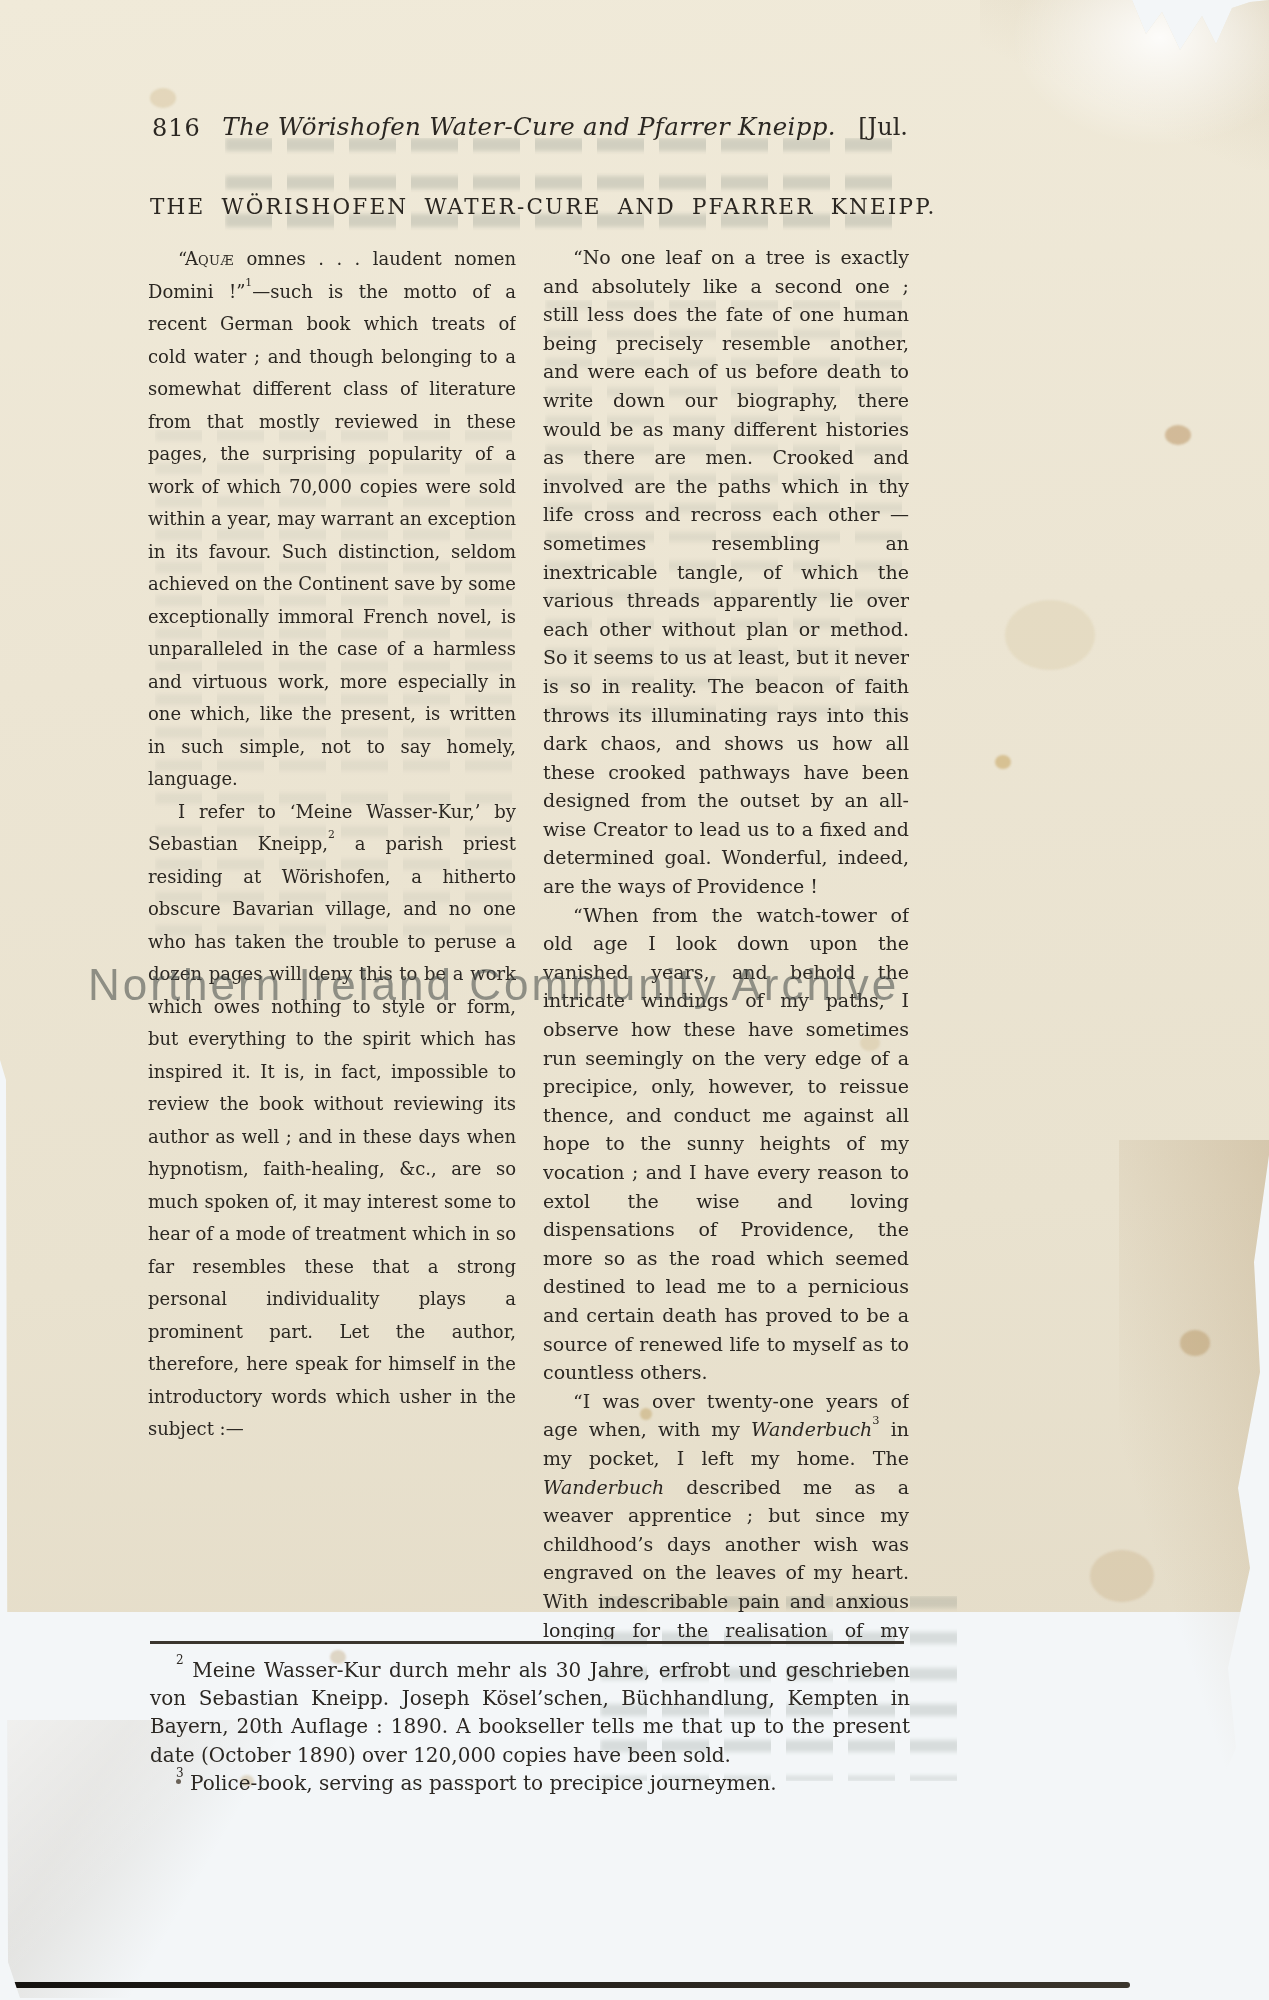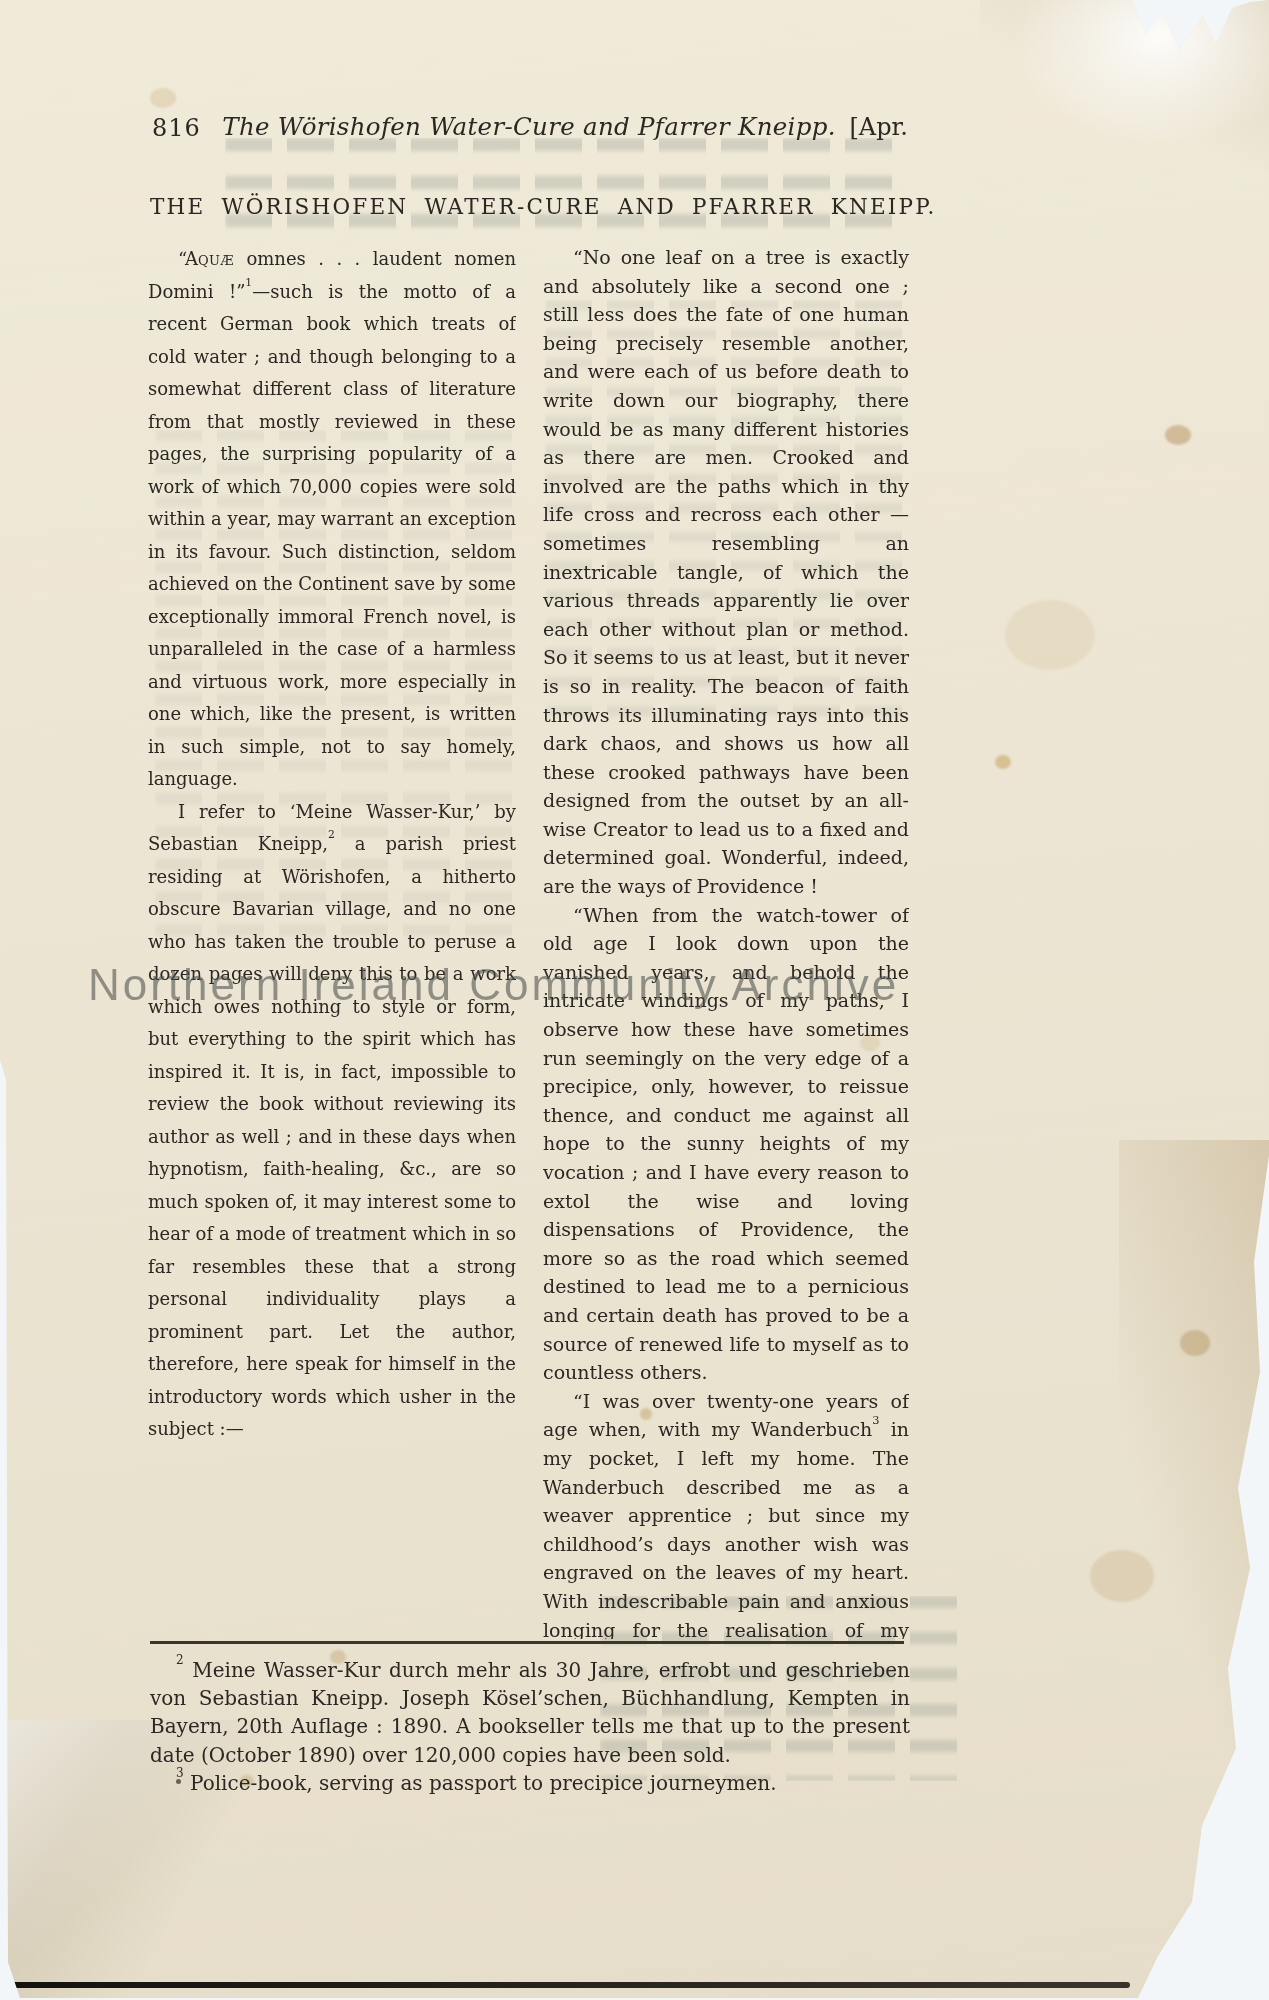--- a/index.html
+++ b/index.html
@@ -1,17 +1,17 @@
 <!DOCTYPE html>
 <html style="--background: #f3f6f8; --paper: #ece5d3; --ink: #2b2722; --rule: #3a352e; --watermark: #4c514e;"><head>
 <meta charset="utf-8">
 <style>
   html,body{margin:0;padding:0;}
   body{width:1269px;height:2000px;overflow:hidden;background:var(--background,#f3f6f8);}
-  .page{position:relative;width:1269px;height:2000px;font-family:"DejaVu Serif","Liberation Serif",serif;color:var(--ink,#2b2722);}
+  .page{position:relative;width:1269px;height:1612px;font-family:"DejaVu Serif","Liberation Serif",serif;color:var(--ink,#2b2722);}
   .paper{position:absolute;inset:0;
     background:linear-gradient(175deg,#f0ead9 0%,#ece5d3 40%,#e9e2cf 75%,#e5ddc9 100%);
     clip-path:polygon(0px 0px,1132px 0px,1146px 34px,1162px 12px,1180px 50px,1202px 16px,1216px 44px,1232px 8px,1250px 2px,1269px 0px,
       1269px 1155px,1254px 1262px,1260px 1372px,1238px 1488px,1250px 1568px,1228px 1668px,1236px 1748px,1202px 1826px,1192px 1902px,1158px 1956px,1138px 1998px,
       20px 1998px,8px 1962px,6px 1080px,0px 1060px);}
   .ghost{position:absolute;z-index:1;
     background-image:repeating-linear-gradient(to bottom, rgba(106,118,110,.40) 0 var(--bar,11px), rgba(106,118,110,0) var(--bar,11px) var(--pitch,32px));
     -webkit-mask-image:repeating-linear-gradient(90deg,#000 0 47px,transparent 47px 62px);
     mask-image:repeating-linear-gradient(90deg,#000 0 47px,transparent 47px 62px);
     filter:blur(2.3px);}
@@ -31,21 +31,21 @@
   .issue-date{position:absolute;right:0;top:1px;font-size:24px;}
   .article-title{position:absolute;top:194px;left:150px;width:758px;text-align:center;font-size:21.5px;letter-spacing:2.2px;word-spacing:7px;white-space:nowrap;}
   .col{position:absolute;top:243px;text-align:justify;max-height:1396px;overflow:hidden;}
   .col-left{left:148px;width:368px;font-size:18px;line-height:32.5px;}
   .col-right{left:543px;width:366px;font-size:19px;line-height:28.6px;}
   .para{margin:0;text-indent:30px;}
   .fn-rule{position:absolute;top:1641px;left:150px;width:754px;height:2.5px;background:var(--rule,#3a352e);}
   .footnotes{position:absolute;top:1656px;left:150px;width:760px;font-size:20px;line-height:28.2px;text-align:justify;}
   .fn{margin:0;text-indent:26px;}
   sup{font-size:.6em;line-height:0;position:relative;top:-.45em;}
-  .it{}
+  .it{font-style:italic;}
   .sc{font-variant:small-caps;letter-spacing:.5px;}
   .watermark{position:absolute;top:960px;left:88px;width:1122px;z-index:3;white-space:nowrap;
     font-family:"Liberation Sans","DejaVu Sans",sans-serif;font-size:44px;font-weight:400;letter-spacing:3px;
     color:var(--watermark,#4c514e);opacity:.58;}
   .speck{position:absolute;left:176px;top:1779px;width:5px;height:5px;border-radius:50%;background:#6a6258;z-index:2;}
 </style>
 </head>
 <body>
 
 <div class="page">
@@ -69,21 +69,21 @@
     <div class="stain" style="left:240px;top:1775px;width:14px;height:12px;background:rgba(180,145,85,.30);"></div>
     <div class="stain" style="left:860px;top:1035px;width:20px;height:16px;background:rgba(190,160,100,.22);"></div>
     <div class="stain" style="left:1005px;top:600px;width:90px;height:70px;background:rgba(200,175,120,.18);"></div>
     <div class="speck"></div>
     <div class="bottom-edge"></div>
 
     <div class="content">
       <div class="page-header">
         <span class="page-number">816</span>
         <span class="running-title">The Wörishofen Water-Cure and Pfarrer Kneipp.</span>
-        <span class="issue-date">[Apr.</span>
+        <span class="issue-date">[Jul.</span>
       </div>
 
       <div class="article-title">THE WÖRISHOFEN WATER-CURE AND PFARRER KNEIPP.</div>
 
       <div class="col col-left">
           <p class="para"><span>“A</span><span class="sc">quæ</span><span> omnes . . . laudent nomen Domini !”</span><sup>1</sup><span>—such is the motto of a recent German book which treats of cold water ; and though belonging to a somewhat different class of literature from that mostly reviewed in these pages, the surprising popularity of a work of which 70,000 copies were sold within a year, may warrant an exception in its favour. Such distinction, seldom achieved on the Continent save by some exceptionally immoral French novel, is unparalleled in the case of a harmless and virtuous work, more especially in one which, like the present, is written in such simple, not to say homely, language.</span></p>
           <p class="para"><span>I refer to ‘Meine Wasser-Kur,’ by Sebastian Kneipp,</span><sup>2</sup><span> a parish priest residing at Wörishofen, a hitherto obscure Bavarian village, and no one who has taken the trouble to peruse a dozen pages will deny this to be a work which owes nothing to style or form, but everything to the spirit which has inspired it. It is, in fact, impossible to review the book without reviewing its author as well ; and in these days when hypnotism, faith-healing, &amp;c., are so much spoken of, it may interest some to hear of a mode of treatment which in so far resembles these that a strong personal individuality plays a prominent part. Let the author, therefore, here speak for himself in the introductory words which usher in the subject :—</span></p>
         </div>
       <div class="col col-right">
           <p class="para"><span>“No one leaf on a tree is exactly and absolutely like a second one ; still less does the fate of one human being precisely resemble another, and were each of us before death to write down our biography, there would be as many different histories as there are men. Crooked and involved are the paths which in thy life cross and recross each other — sometimes resembling an inextricable tangle, of which the various threads apparently lie over each other without plan or method. So it seems to us at least, but it never is so in reality. The beacon of faith throws its illuminating rays into this dark chaos, and shows us how all these crooked pathways have been designed from the outset by an all-wise Creator to lead us to a fixed and determined goal. Wonderful, indeed, are the ways of Providence !</span></p>

